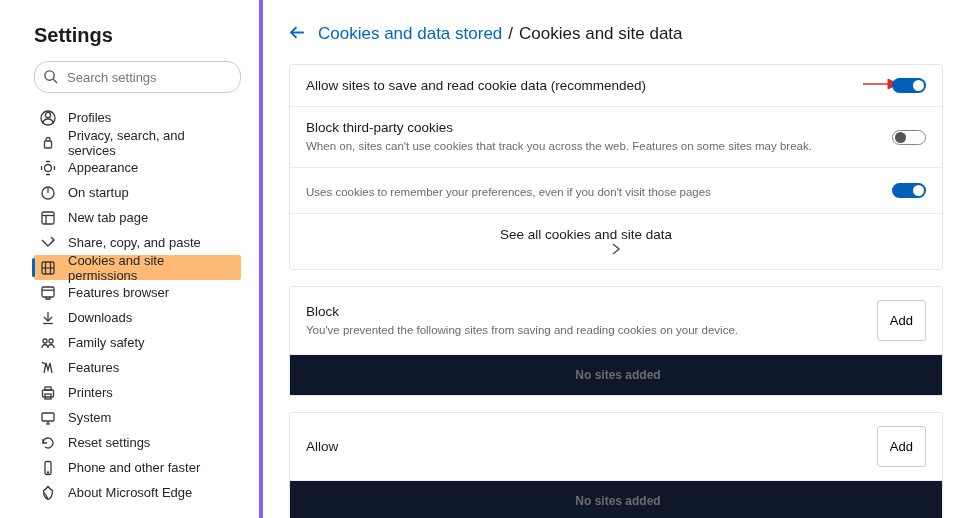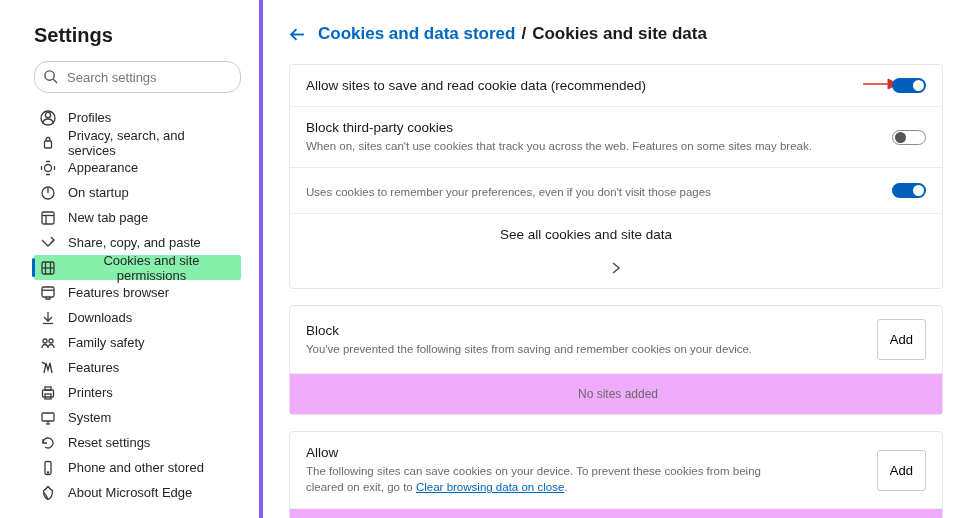--- a/index.html
+++ b/index.html
@@ -5,32 +5,32 @@
 * { margin:0; padding:0; box-sizing:border-box; font-family:"Segoe UI",Arial,sans-serif; }
 body { background:#fff; color:#1a1a1a; width:969px; height:518px; overflow:hidden; display:flex; }
 .sidebar { width:263px; padding:24px 18px 0 34px; border-right:4px solid #8b5cf6; height:100%; overflow:hidden; }
 .sidebar h1 { font-size:20px; font-weight:600; margin-bottom:14px; }
 .search-box { position:relative; margin-bottom:12px; }
 .search-box input { width:100%; height:32px; border:1px solid #ccc; border-radius:14px; padding:0 10px 0 32px; font-size:13px; outline:none; }
 .search-box input::placeholder { color:#777; }
 .search-box .sicon { position:absolute; left:9px; top:8px; width:15px; height:15px; stroke:#555; fill:none; stroke-width:1.5; }
 .nav-item { display:flex; align-items:center; height:25px; padding:0 6px; font-size:13px; color:#262626; cursor:pointer; border-radius:2px; position:relative; }
 .nav-item .nicon { width:16px; height:16px; margin-right:12px; stroke:#3b3b3b; fill:none; stroke-width:1.3; flex:0 0 16px; }
-.nav-item.active { background:#86efac;text-align:center; }
+.nav-item.active { background:#fdba74; }
 .nav-item.active::before { content:""; position:absolute; left:-2px; top:3px; bottom:3px; width:3px; background:#0067c0; border-radius:2px; }
 .main { flex:1; padding:24px 26px 0 26px; height:100%; overflow-y:auto; }
-.breadcrumb { display:flex; align-items:center; font-size:17px; font-weight:700; margin-bottom:20px; }
+.breadcrumb { display:flex; font-size:17px; font-weight:400; margin-bottom:20px; }
 .bc-back { width:17px; height:17px; stroke:#0067c0; fill:none; stroke-width:1.8; margin-right:12px; cursor:pointer; }
 .bc-link { color:#0067c0; cursor:pointer; }
 .bc-sep { margin:0 6px; color:#1a1a1a; }
 .bc-cur { color:#1a1a1a; }
 .panel { border:1px solid #e5e5e5; border-radius:4px; margin-bottom:16px; background:#fff; }
-.row { padding:13px 16px; border-bottom:1px solid #ececec; display:flex; justify-content:center; align-items:center; position:relative;gap:19px; }
+.row { padding:13px 16px; border-bottom:1px solid #ececec; display:flex; justify-content:center; align-items:center; position:relative; }
 .row:last-child { border-bottom:none;flex-direction:column; }
-.row.sub { background:#f0abfc; }
+.row.sub { background:#0f172a;font-weight:bold; }
 .row.sub .empty { font-size:12px; color:#6b6b6b; padding-left:4px; }
 .row .text { flex:1; padding-right:60px; }
 .row .title { font-size:13.5px; font-weight:500; color:#1a1a1a; }
 .row .desc { font-size:11.5px; color:#6b6b6b; margin-top:3px; line-height:1.4; }
 .row .desc a { color:#0067c0; text-decoration:underline; cursor:pointer; }
 .chev { width:14px; height:14px; stroke:#555; fill:none; stroke-width:1.6; }
 .tog { width:34px; height:15px; border-radius:10px; position:relative; cursor:pointer; }
 .tog .knob { width:11px; height:11px; border-radius:50%; position:absolute; top:2px; }
 .tog.on { background:#005fb8; }
 .tog.on .knob { background:#fff; right:2px; }
@@ -158,21 +158,21 @@
           <path d="M3 8a5 5 0 1 1 2 4"></path>
           <polyline points="3,4 3,8 7,8"></polyline>
         </svg>
         <span>Reset settings</span>
       </div>
       <div class="nav-item">
         <svg class="nicon" viewBox="0 0 16 16">
           <rect x="5" y="1.5" width="6" height="13" rx="1.5"></rect>
           <circle cx="8" cy="12.5" r="0.6"></circle>
         </svg>
-        <span>Phone and other stored</span>
+        <span>Phone and other faster</span>
       </div>
       <div class="nav-item">
         <svg class="nicon" viewBox="0 0 16 16">
           <path d="M8 1.5c-1.5 2-2.3 3-4.5 4 0 5 2 8 4.5 9 2.5-1 4.5-4 4.5-9-2.2-1-3-2-4.5-4z"></path>
           <path d="M3.5 7.5c2 1 3 3 4.5 7"></path>
         </svg>
         <span>About Microsoft Edge</span>
       </div>
     </div>
 </aside>
@@ -225,36 +225,33 @@
       <svg class="chev" viewBox="0 0 14 14">
           <polyline points="4,2 10,7 4,12"></polyline>
         </svg>
     </div>
   </div>
 
   <div class="panel">
     <div class="row">
       <div class="text">
         <div class="title">Block</div>
-        <div class="desc">You've prevented the following sites from saving and remember cookies on your device.</div>
+        <div class="desc">You've prevented the following sites from saving and reading cookies on your device.</div>
       </div>
       <button class="addbtn">Add</button>
     </div>
     <div class="row sub">
         <span class="empty">No sites added</span>
       </div>
   </div>
 
   <div class="panel">
     <div class="row">
       <div class="text">
         <div class="title">Allow</div>
-        <div class="desc">
-          <span>The following sites can save cookies on your device. To prevent these cookies from being cleared on exit, go to </span><a>Clear browsing data on close</a><span>.</span>
-        </div>
       </div>
       <button class="addbtn">Add</button>
     </div>
     <div class="row sub">
         <span class="empty">No sites added</span>
       </div>
   </div>
 
 </main>
 

